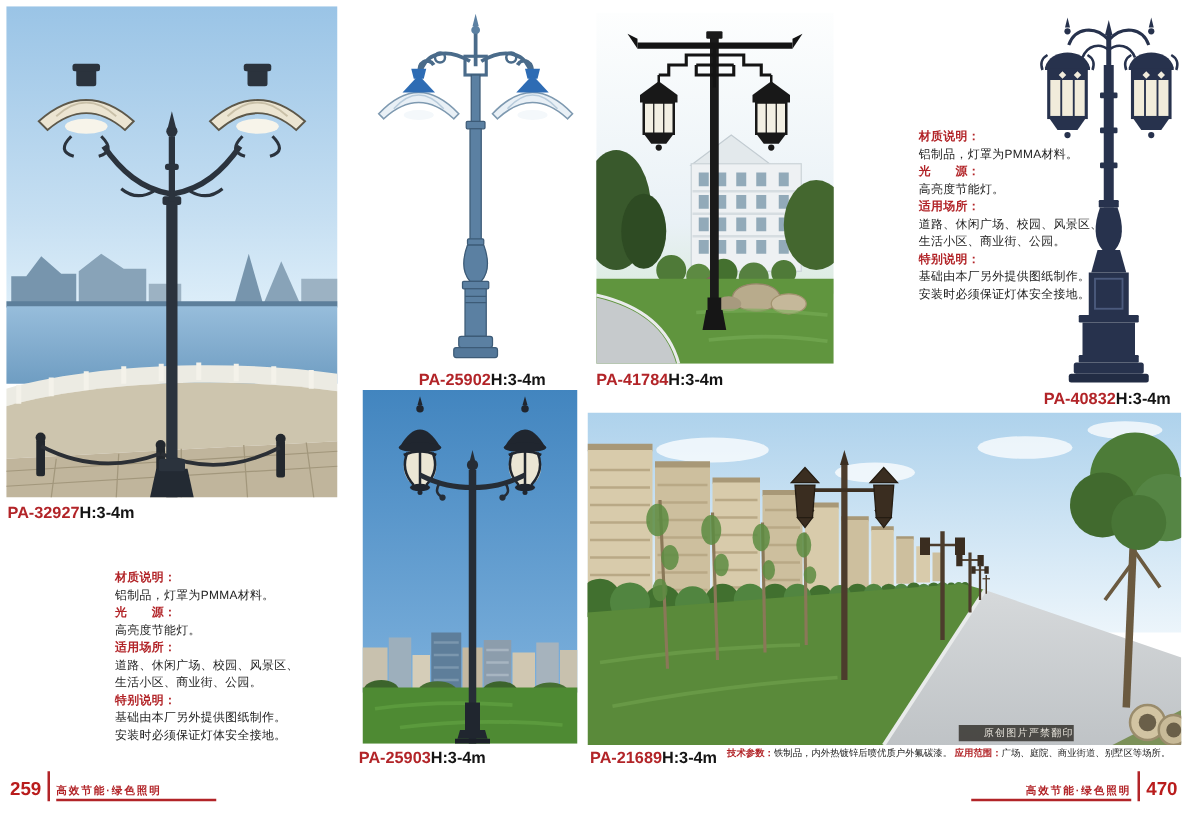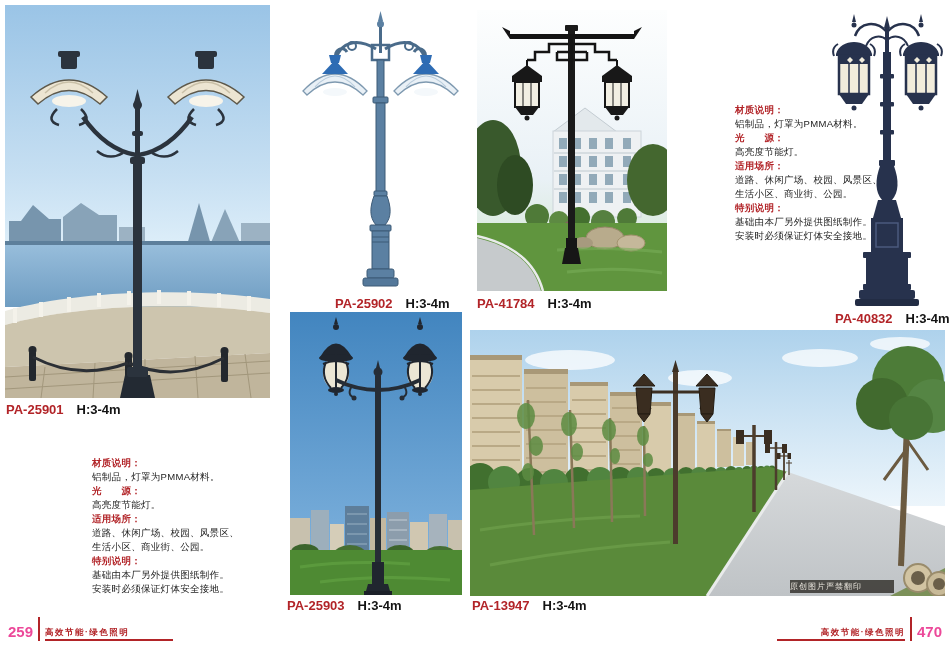--- a/index.html
+++ b/index.html
@@ -1,34 +1,34 @@
 <!DOCTYPE html>
 <html><head>
 <meta charset="utf-8">
 <style>
   * { margin:0; padding:0; box-sizing:border-box; }
   html,body { width:950px; height:655px; }
   body { background:#ffffff; font-family:"Liberation Sans", sans-serif; position:relative; overflow:hidden; }
   .abs { position:absolute; }
   .plabel { position:absolute; white-space:nowrap; font-size:13px; display:flex; align-items:flex-start; }
   .plabel .code { color:#b22428; font-weight:bold; }
-  .plabel .ht { color:#141414; font-weight:bold; margin-left:13px; }
+  .plabel .ht { color:#141414; font-weight:bold; margin-left:0; }
   .spec { position:absolute; width:195px; font-size:9.5px; line-height:14px; color:#1c1c1c; letter-spacing:0.3px; }
   .spec .red { color:#b22428; font-weight:bold; }
   .note6 { font-size:7.5px; color:#222; margin-left:8px; font-weight:normal; }
   .note6 .red { color:#b22428; font-weight:bold; }
   .footer { position:absolute; top:615px; display:flex; align-items:flex-end; height:26px; }
-  .footer .num { font-size:15px; font-weight:bold; color:#ec4899; line-height:1; padding-bottom:2px; }
+  .footer .num { font-size:15px; font-weight:bold; color:#b91c1c; line-height:1; padding-bottom:2px; }
   .footer .vline { width:0; border-left:2px solid #b22428; height:24px; margin:0 5px; }
   .footer .slogan { font-size:8.5px; font-weight:bold; color:#b22428; letter-spacing:1.5px; border-bottom:2px solid #b22428; padding-bottom:3px; line-height:1; }
   .footer-left { left:8px; }
   .footer-left .slogan { width:128px; }
   .footer-right { right:8px; }
   .footer-right .slogan { width:128px; text-align:right; }
-  .watermark { position:absolute; left:790px; top:580px; width:104px; height:13px; background:rgba(45,42,38,0.8); color:#e6e2da; font-size:8px; line-height:13px; text-align:left; letter-spacing:1px; }
+  .watermark { position:absolute; left:767px; top:580px; width:92px; height:13px; background:rgba(45,42,38,0.8); color:#e6e2da; font-size:8px; line-height:13px; text-align:right; letter-spacing:1px; }
 </style>
 </head>
 <body>
 
 <svg class="abs" style="left:5px;top:5px" width="265" height="393" viewBox="0 0 265 393">
   <defs>
     <linearGradient id="g1sky" x1="0" y1="0" x2="0" y2="1">
       <stop offset="0" stop-color="#9ac4e6"></stop>
         <stop offset="0.7" stop-color="#c6dff2"></stop>
         <stop offset="1" stop-color="#ddeef9"></stop>
@@ -505,42 +505,46 @@
       <rect x="317.5" y="123" width="3.5" height="6" fill="#3a2d20" stroke="none"></rect>
     </g>
     <g>
       <line x1="319" y1="145" x2="319" y2="130" stroke-width="1.2"></line>
       <line x1="316" y1="133" x2="322" y2="133" stroke-width="1"></line>
     </g>
   </g>
 </svg>
 
 <div class="plabel" style="left:6px;top:402px">
-  <span class="code">PA-25901</span>
+  <span class="code">PA-32927</span>
   <span class="ht">H:3-4m</span>
 </div>
 <div class="plabel" style="left:335px;top:296px">
   <span class="code">PA-25902</span>
   <span class="ht">H:3-4m</span>
 </div>
 <div class="plabel" style="left:477px;top:296px">
   <span class="code">PA-41784</span>
   <span class="ht">H:3-4m</span>
 </div>
 <div class="plabel" style="left:835px;top:311px">
   <span class="code">PA-40832</span>
   <span class="ht">H:3-4m</span>
 </div>
 <div class="plabel" style="left:287px;top:598px">
   <span class="code">PA-25903</span>
   <span class="ht">H:3-4m</span>
 </div>
 <div class="plabel" style="left:472px;top:598px">
-  <span class="code">PA-13947</span>
+  <span class="code">PA-21689</span>
   <span class="ht">H:3-4m</span>
+  <span class="note6">
+    <span class="red">技术参数：</span><span>铁制品，内外热镀锌后喷优质户外氟碳漆。</span>
+    <span class="red">应用范围：</span><span>广场、庭院、商业街道、别墅区等场所。</span>
+  </span>
 </div>
 
 <div class="spec" style="left:92px;top:456px">
   <div class="red">材质说明：</div>
   <div>铝制品，灯罩为PMMA材料。</div>
   <div class="red">光　　源：</div>
   <div>高亮度节能灯。</div>
   <div class="red">适用场所：</div>
   <div>道路、休闲广场、校园、风景区、</div>
   <div>生活小区、商业街、公园。</div>

